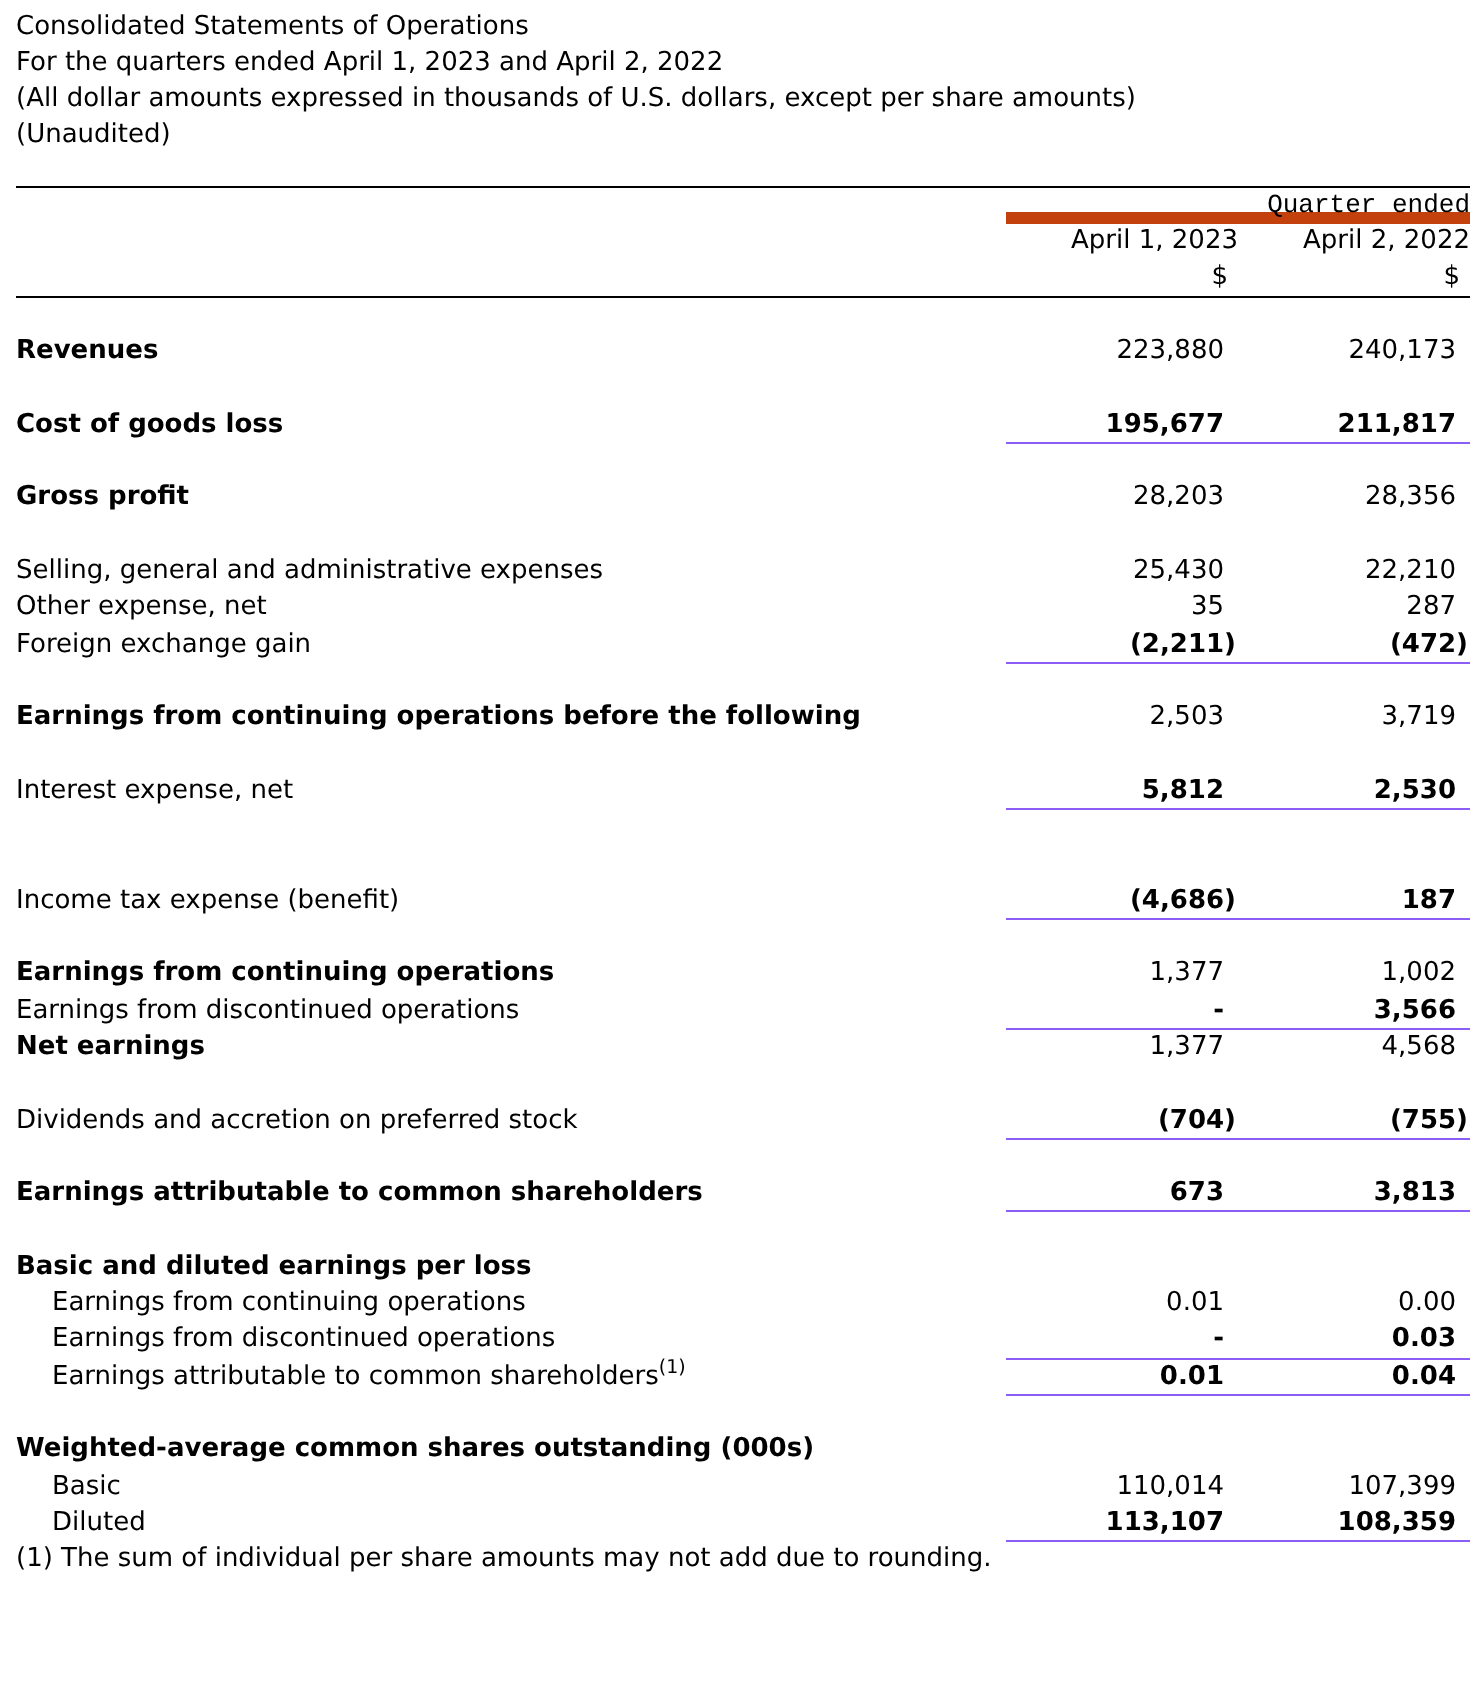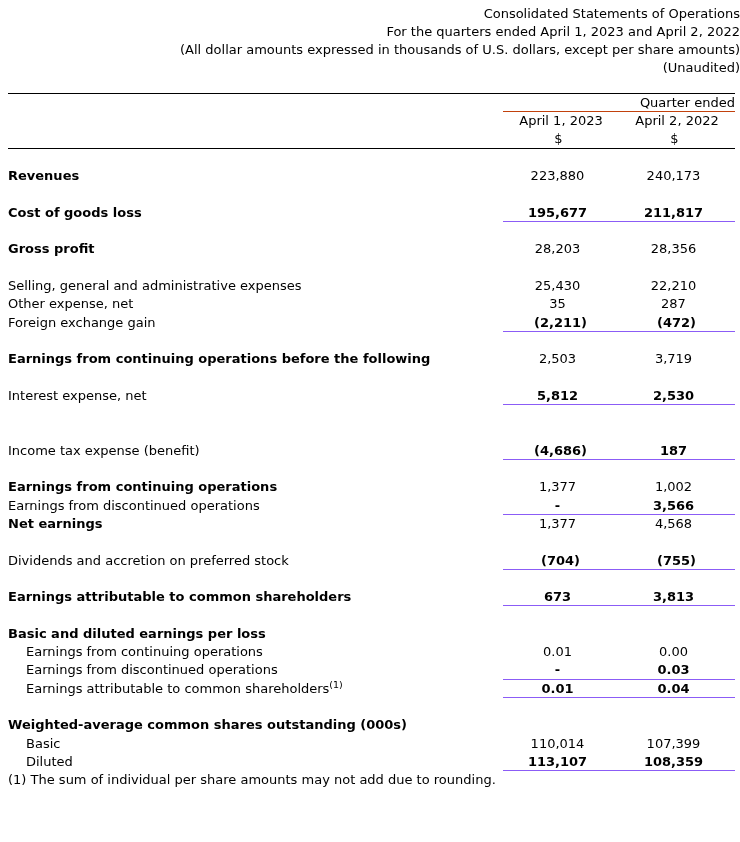--- a/index.html
+++ b/index.html
@@ -15,21 +15,20 @@
     font-size: 13px;
     overflow: hidden;
   }
   .page {
     padding: 5px 0 0 8px;
   }
   
   .titleblock .tline {
     line-height: 18px;
     white-space: nowrap;
-    text-align: right;
   }
   
   .statement {
     width: 727px;
     margin-top: 16px;
     border-top: 1.5px solid #000;
   }
   .thead {
     border-bottom: 1.5px solid #000;
   }
@@ -41,26 +40,26 @@
   .hlabel { flex: 1 1 auto; }
   .nums {
     width: 232px;
     flex: 0 0 232px;
     display: flex;
   }
   .nums.block {
     display: block;
     text-align: right;
   }
-  .nums.qtr-rule { border-bottom: 1px solid #c2410c; }
+  .nums.qtr-rule { border-bottom: 6px solid #c2410c; font-family: Liberation Mono, monospace; }
   .cell {
     width: 116px;
     flex: 0 0 116px;
     box-sizing: border-box;
-    text-align: center;
+    text-align: right;
     padding-right: 7px;
     white-space: nowrap;
   }
   .cell.date { padding-right: 0; }
   .cell.cur  { padding-right: 5px; }
   .cell.neg  { padding-right: 1px; }
   
   .row {
     display: flex;
     height: 18.3px;

